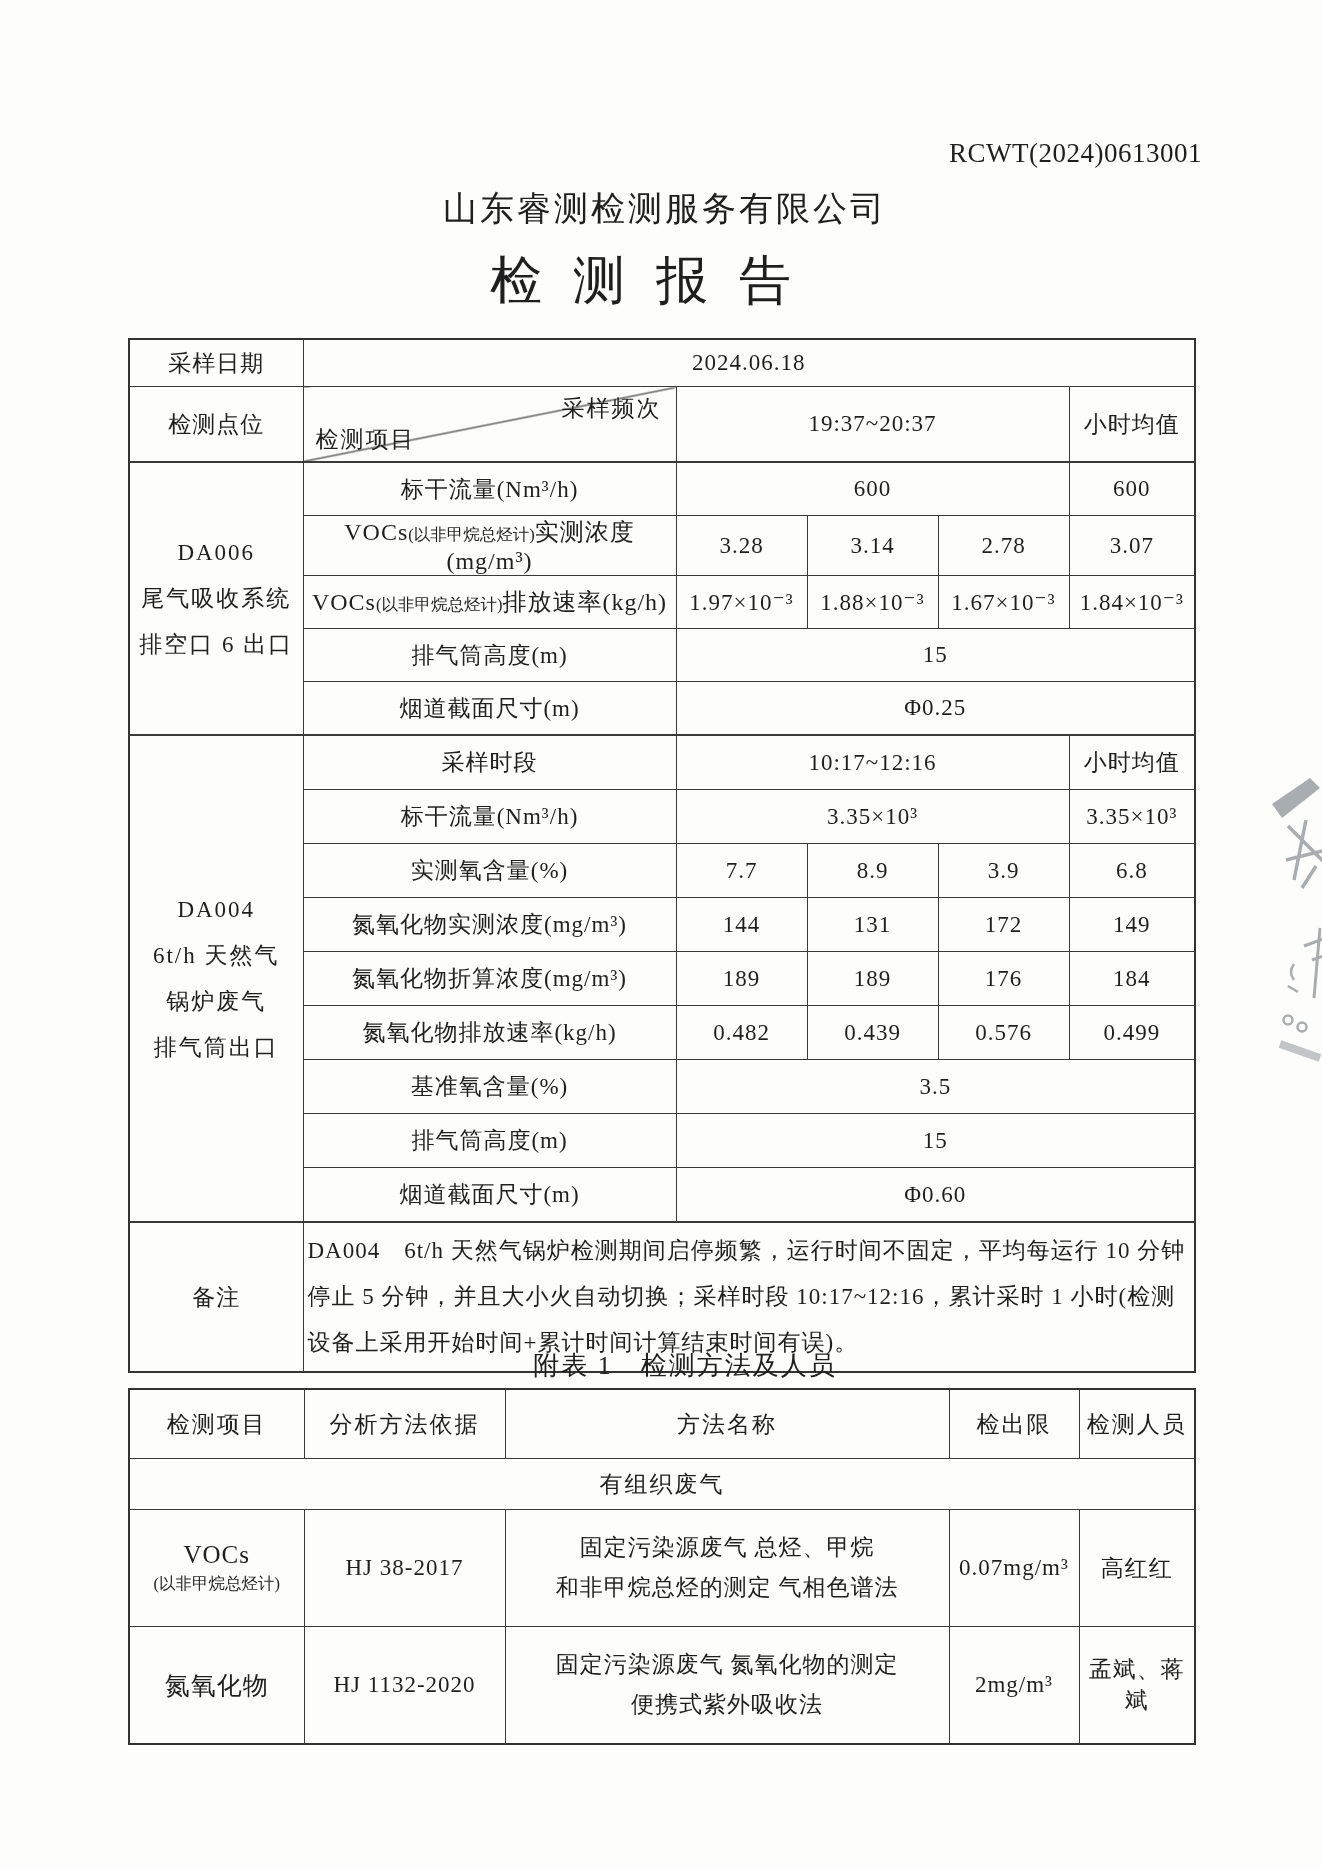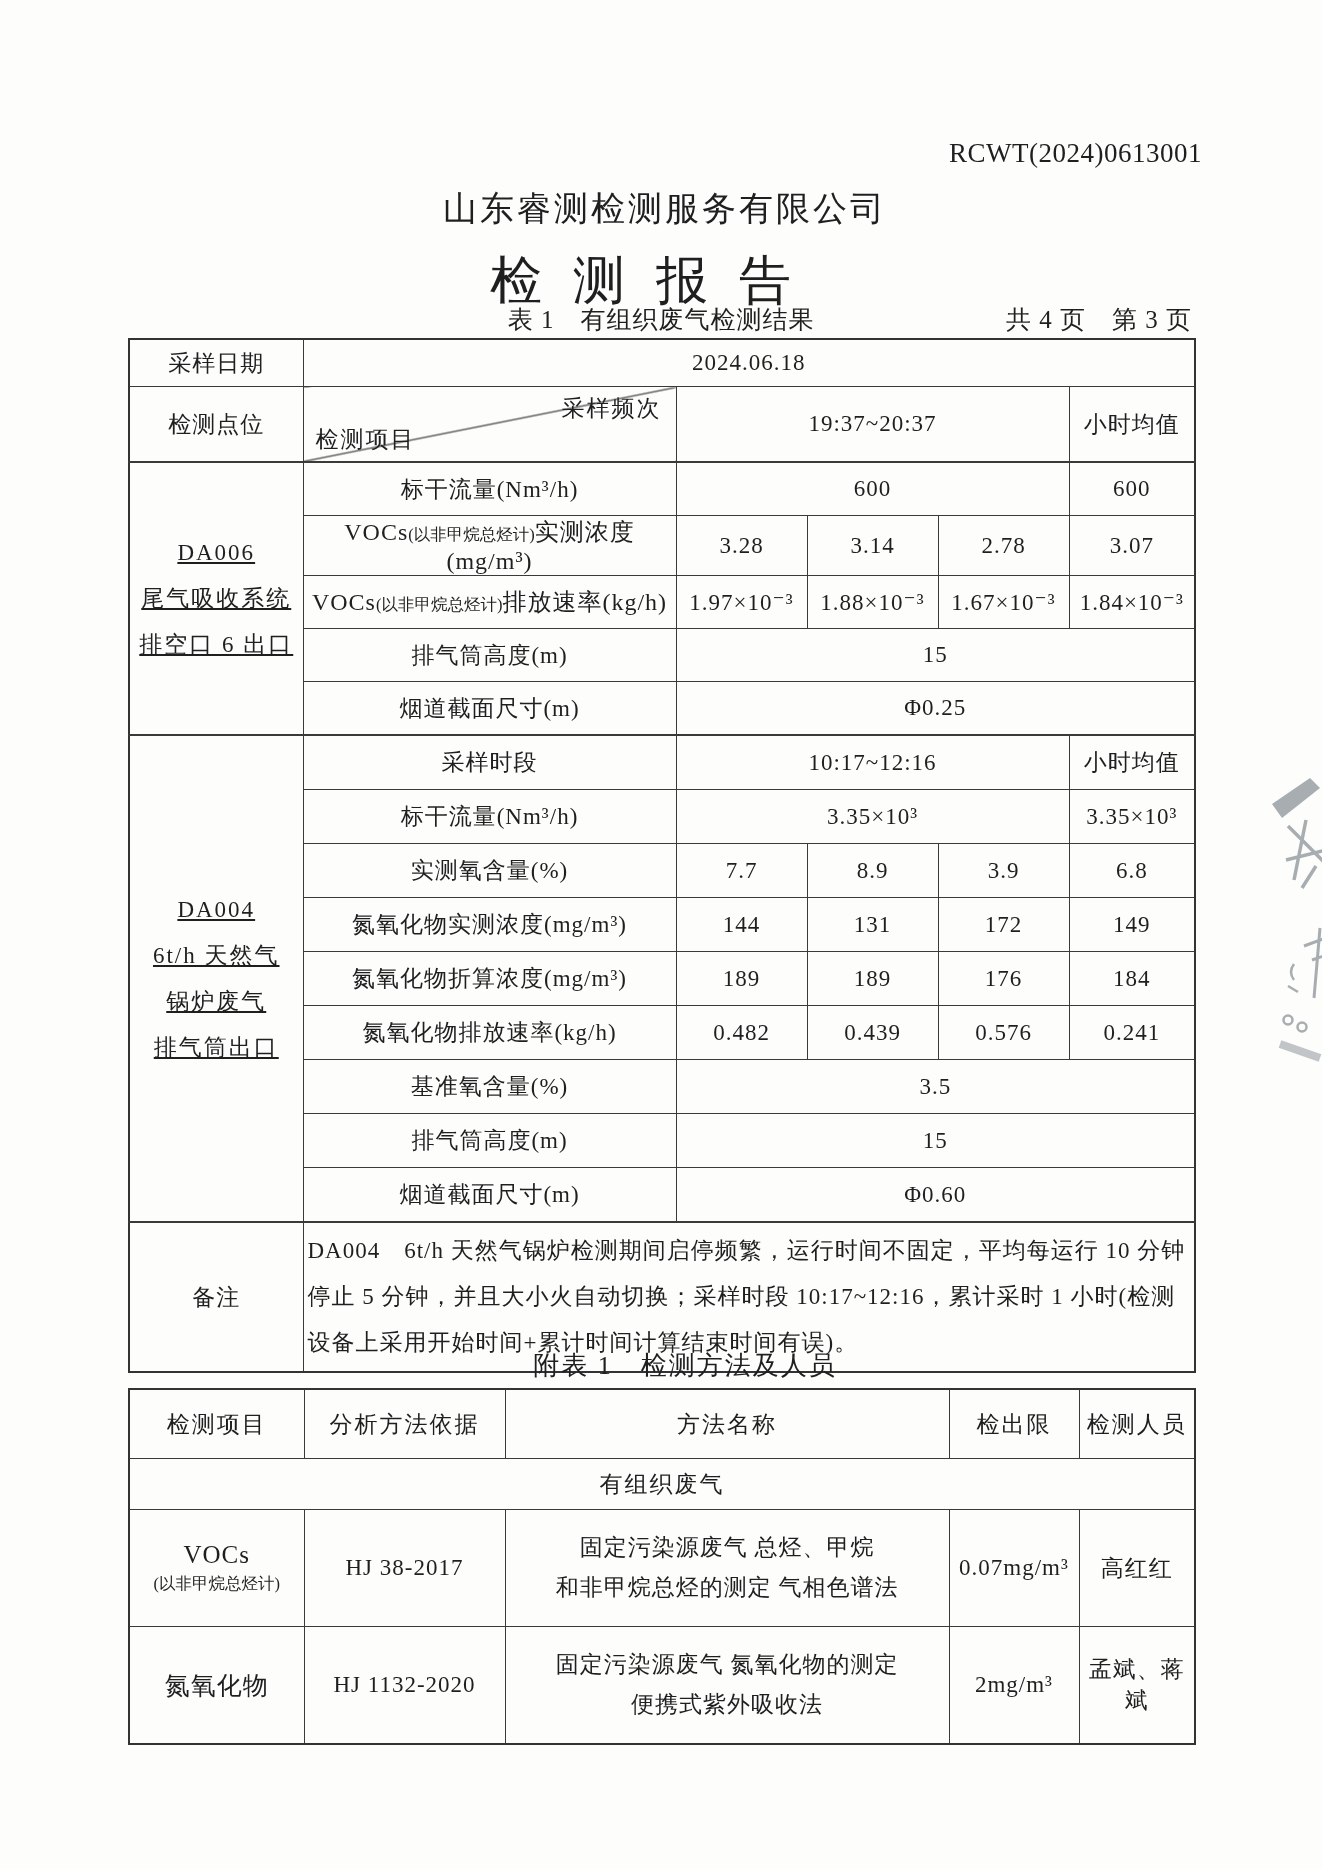--- a/index.html
+++ b/index.html
@@ -34,21 +34,21 @@
     font-size:23px;padding:0 4px;letter-spacing:1px;overflow:hidden;
   }
   .t1{border:2.5px solid #333;padding-left:20px;}
   .r-date td{height:46px;}
   .r-head td{height:74px;}
   .r-std td{height:52px;}
   .r-std4 td{height:53px;}
   .r-remark td{height:148px;}
   .sect td{border-top-width:2.4px;}
   .lab{letter-spacing:2px;}
-  .point-cell div{line-height:46px;letter-spacing:2px;text-decoration:underline;}
+  .point-cell div{line-height:46px;letter-spacing:2px;}
   
   .diag{
     position:relative;padding:0;
     background:linear-gradient(to bottom right,
       transparent calc(50% - 1.2px), #555 calc(50% - 0.2px),
       #555 calc(50% + 0.2px), transparent calc(50% + 1.2px));
   }
   .diag .tr{position:absolute;top:6px;right:14px;letter-spacing:2px;}
   .diag .bl{position:absolute;bottom:6px;left:12px;letter-spacing:2px;}
   .voc-label .big{font-size:24px;}
@@ -76,24 +76,20 @@
 </style>
 </head>
 <body>
 
 <div class="page">
 
   <div class="report-no">RCWT(2024)0613001</div>
   <div class="company">山东睿测检测服务有限公司</div>
   <div class="title">检 测 报 告</div>
 
-  <div class="caption-row">
-    <span class="t1-caption">表 1　有组织废气检测结果</span>
-    <span class="page-ind"><span>共 4 页</span><span>第 3 页</span></span>
-  </div>
 
   <table class="t1">
     <colgroup>
       <col style="width:174px">
         <col style="width:373px">
         <col style="width:131px">
       <col style="width:131px">
         <col style="width:131px">
         <col style="width:126px">
     </colgroup>
@@ -180,21 +176,21 @@
       <td>189</td>
       <td>189</td>
       <td>176</td>
       <td>184</td>
     </tr>
     <tr class="r-std4">
       <td class="lab">氮氧化物排放速率(kg/h)</td>
       <td>0.482</td>
       <td>0.439</td>
       <td>0.576</td>
-      <td>0.241</td>
+      <td>0.499</td>
     </tr>
     <tr class="r-std4">
       <td class="lab">基准氧含量(%)</td>
       <td colspan="4">3.5</td>
     </tr>
     <tr class="r-std4">
       <td class="lab">排气筒高度(m)</td>
       <td colspan="4">15</td>
     </tr>
     <tr class="r-std4">

